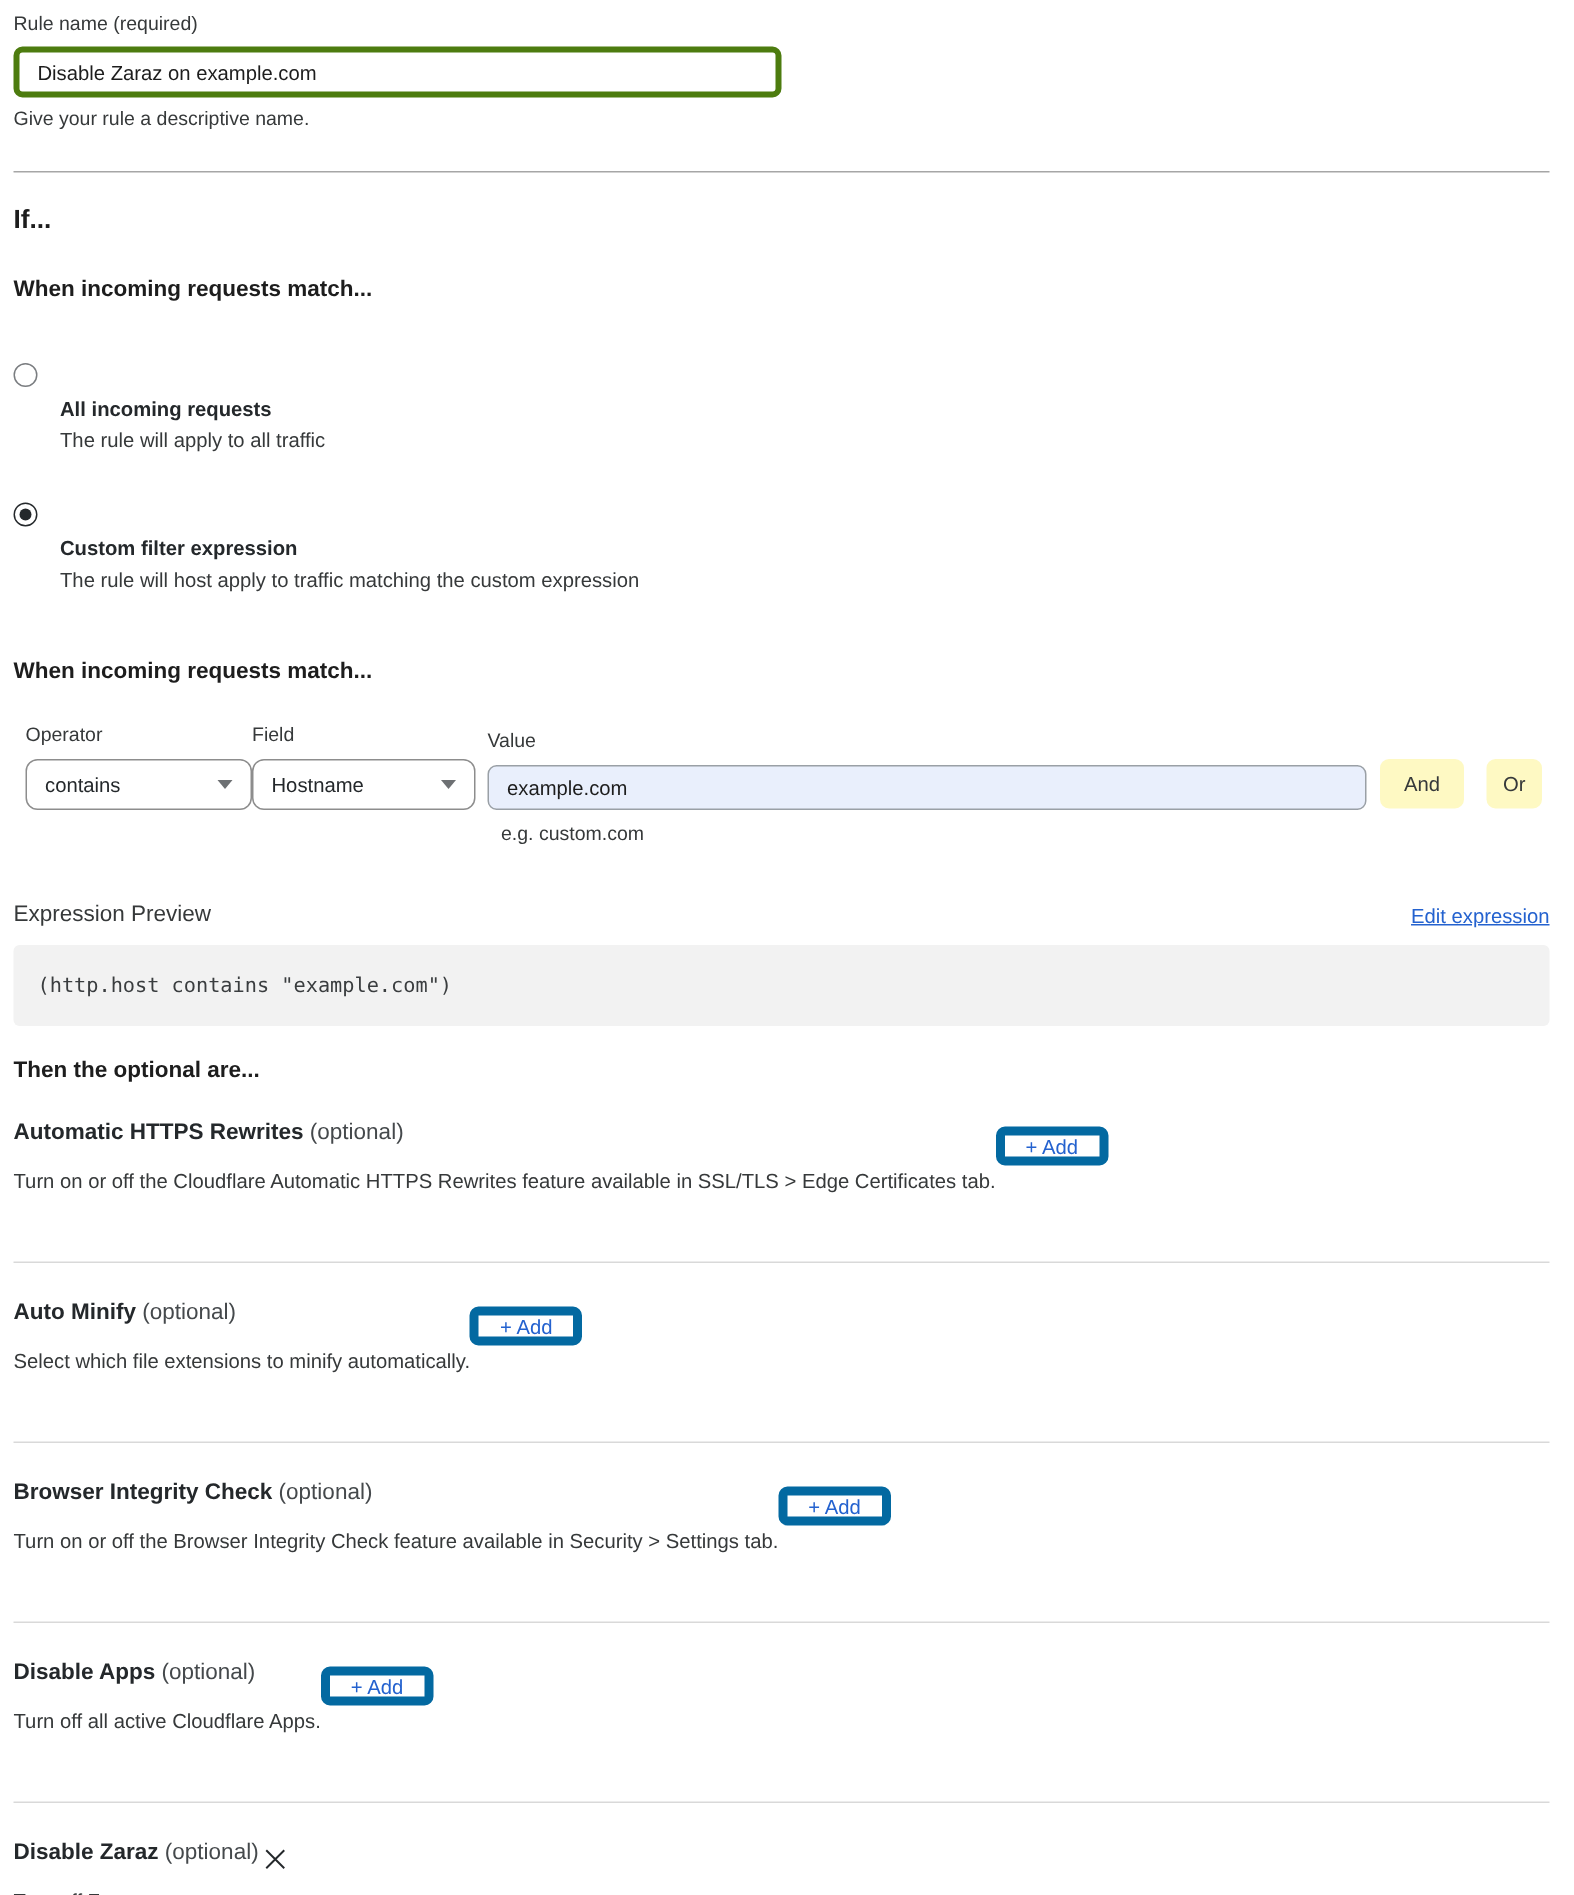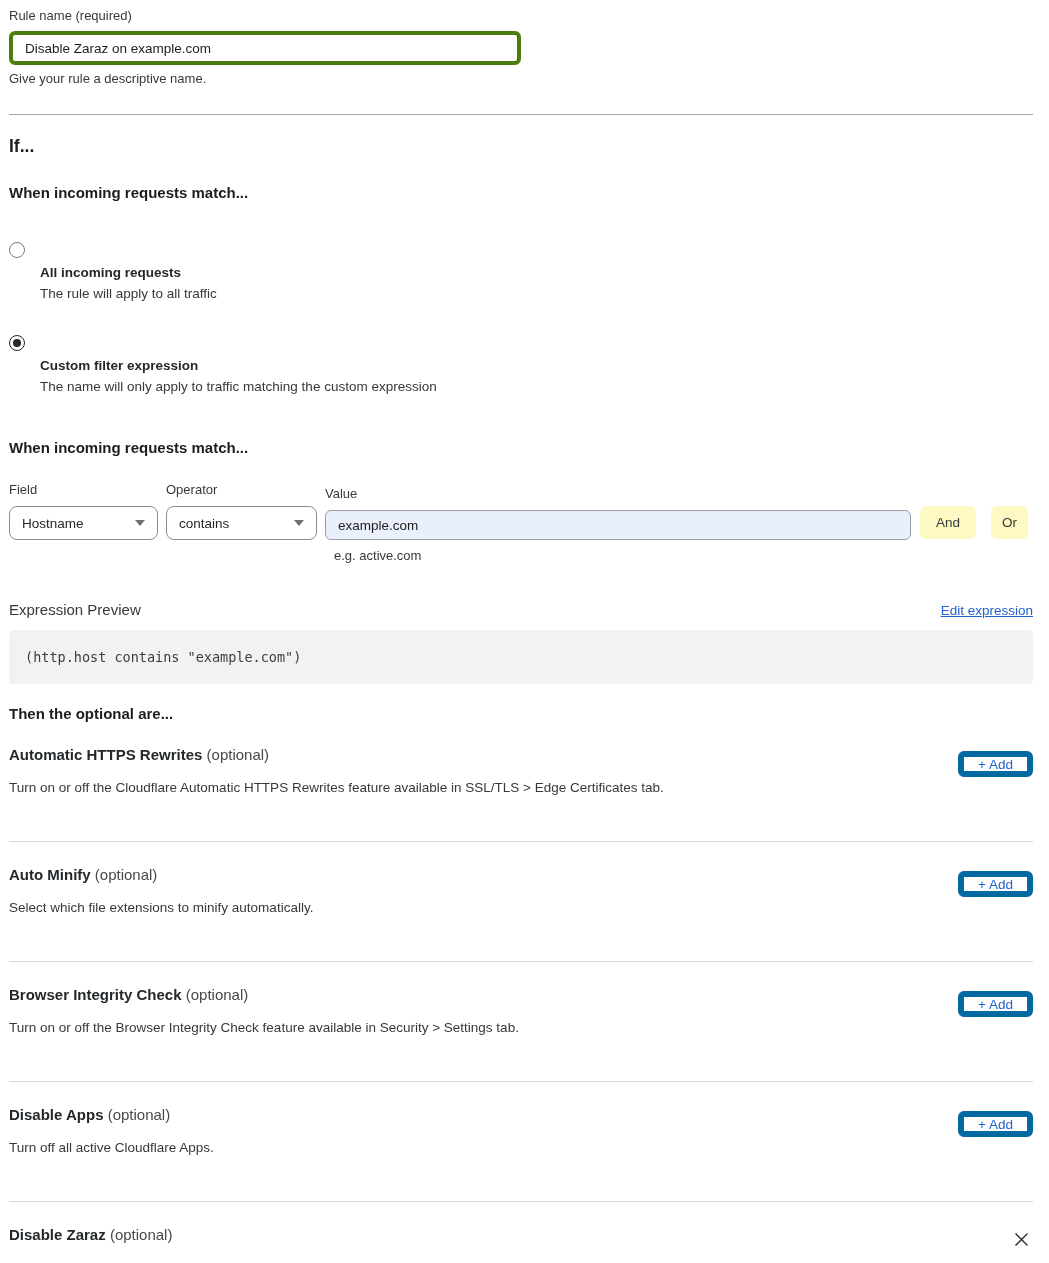--- a/index.html
+++ b/index.html
@@ -78,21 +78,21 @@
   .preview-head { display:flex; justify-content:space-between; align-items:flex-end; margin-top:38px; }
   .preview-label { font-size:15px; color:#36393a; }
   .edit-link { font-size:13.5px; color:#2462cf; text-decoration:underline; cursor:pointer; }
   .code-box {
     margin-top:12px; background:#f2f2f2; border-radius:4px; height:54px;
     display:flex; align-items:center; padding:0 16px;
   }
   .code-text { font-family:"DejaVu Sans Mono","Liberation Mono",monospace; font-size:13.5px; color:#3a3d3f; }
 
   
-  .setting-block { display:flex; justify-content:space-between; align-items:flex-start; padding:24px 0 46px 0; }
+  .setting-block { display:flex; align-items:flex-start; padding:24px 0 46px 0; }
   .setting-left { max-width:860px; }
   .setting-title-row { font-size:15px; }
   .setting-title { font-weight:bold; color:#24282b; }
   .setting-optional { color:#45494c; font-weight:normal; }
   .setting-desc { font-size:13.5px; color:#36393a; margin-top:17px; }
   .add-btn {
     margin-top:5px; min-width:70px; height:26px; background:#fff; color:#2462cf;
     border:6px solid #0369a1; border-radius:6px; font-size:13.5px;
     font-family:"Liberation Sans","DejaVu Sans",sans-serif; cursor:pointer; padding:0 14px;
   }
@@ -122,49 +122,49 @@
     <span class="radio-texts">
       <div class="radio-label">All incoming requests</div>
       <div class="radio-desc">The rule will apply to all traffic</div>
     </span>
   </div>
 
   <div class="radio-row second">
     <span class="radio-circle checked"></span>
     <span class="radio-texts">
       <div class="radio-label">Custom filter expression</div>
-      <div class="radio-desc">The name will only apply to traffic matching the custom expression</div>
+      <div class="radio-desc">The rule will host apply to traffic matching the custom expression</div>
     </span>
   </div>
 
   <h3 class="h-match" style="margin-top:45px;">When incoming requests match...</h3>
 
   <div class="builder-row">
+    <div class="builder-col">
+      <div class="col-label" style="margin-left:8px;">Operator</div>
+      <div class="select-box w-operator">
+        <span>contains</span>
+        <span class="select-caret"></span>
+      </div>
+    </div>
     <div class="builder-col">
       <div class="col-label">Field</div>
       <div class="select-box w-field">
         <span>Hostname</span>
         <span class="select-caret"></span>
       </div>
     </div>
     <div class="builder-col">
-      <div class="col-label" style="margin-left:8px;">Operator</div>
-      <div class="select-box w-operator">
-        <span>contains</span>
-        <span class="select-caret"></span>
-      </div>
-    </div>
-    <div class="builder-col">
       <div class="col-label" style="margin-left:8px;">Value</div>
       <input class="value-input" style="margin-left: 8px;" type="text" value="example.com">
     </div>
     <button class="connector-btn btn-and">And</button>
     <button class="connector-btn btn-or">Or</button>
   </div>
-  <div class="value-help">e.g. active.com</div>
+  <div class="value-help">e.g. custom.com</div>
 
   <div class="preview-head">
     <span class="preview-label">Expression Preview</span>
     <a class="edit-link">Edit expression</a>
   </div>
   <div class="code-box">
     <span class="code-text">(http.host contains "example.com")</span>
   </div>
 
   <h3 class="h-settings">Then the optional are...</h3>

